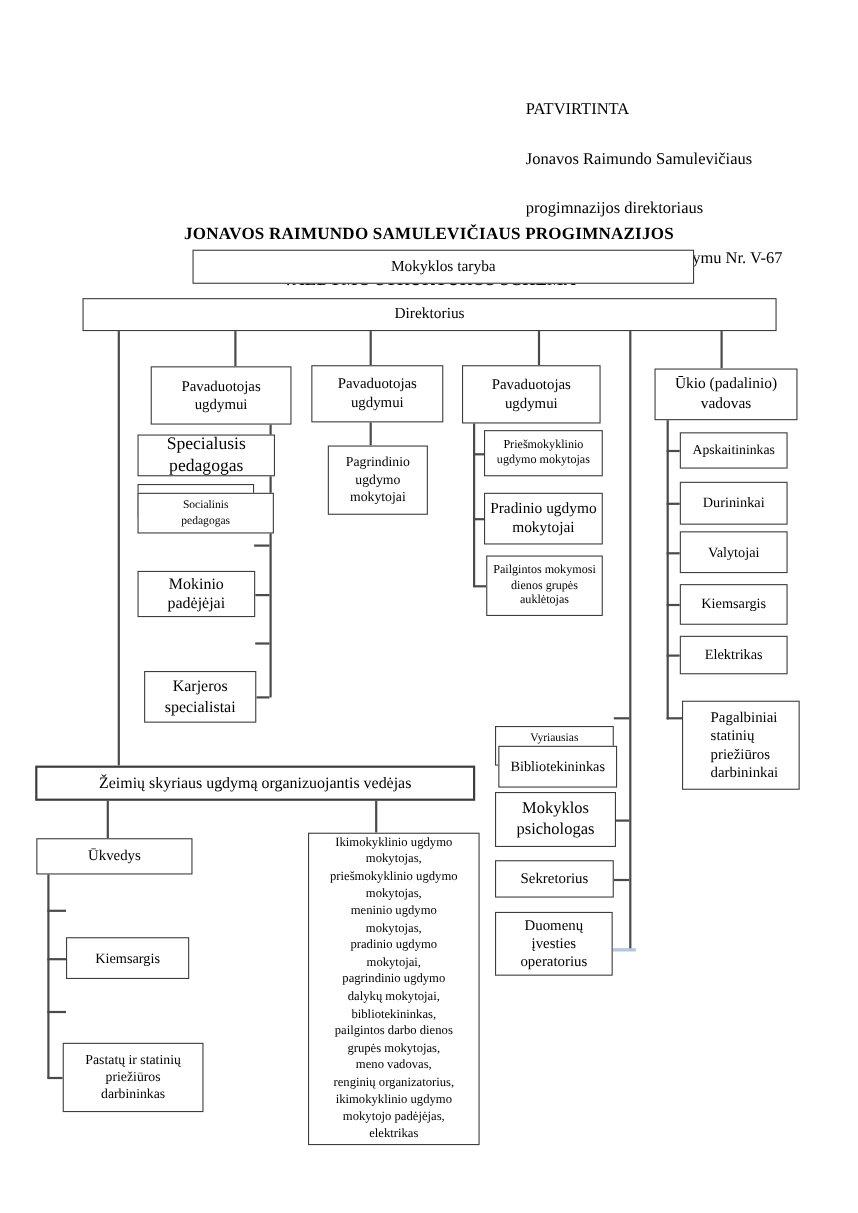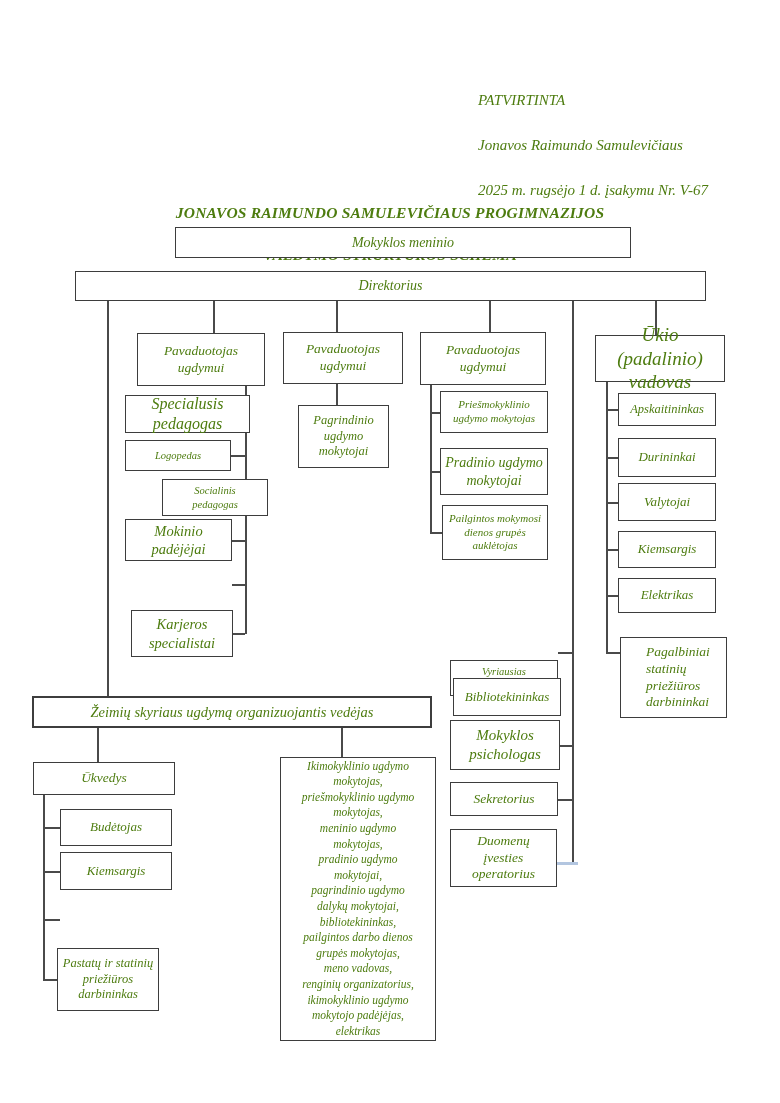--- a/index.html
+++ b/index.html
@@ -1,18 +1,18 @@
 <!DOCTYPE html>
 <html><head>
 <meta charset="utf-8">
 <style>
   html,body { margin:0; padding:0; background:#ffffff; }
   .page {
     position:relative; width:780px; height:1103px; background:#ffffff;
-    font-family:"Liberation Serif", serif; color:#4d7c0f; overflow:hidden;font-style:italic;
+    font-family:"Liberation Serif", serif; color:#000000; overflow:hidden;
   }
   .approval {
     position:absolute; left:478px; top:66px; width:300px;
     font-size:15px; line-height:22.5px; text-align:left; white-space:pre-line;
   }
   .doc-title {
     position:absolute; left:0px; top:181px; width:780px;
     text-align:center; font-weight:bold; font-size:15.5px; line-height:21px;
     white-space:pre-line; letter-spacing:0.2px;
   }
@@ -29,59 +29,60 @@
   .hline.blue { background:#b3c6e0; height:2.5px; }
 </style>
 </head>
 <body>
 
 <div class="page">
 
   <div class="approval">
     <div>PATVIRTINTA</div>
     <div>Jonavos Raimundo Samulevičiaus</div>
+    <div>progimnazijos direktoriaus</div>
     <div>2025 m. rugsėjo 1 d. įsakymu Nr. V-67</div>
   </div>
 
   <div class="doc-title">
     <div>JONAVOS RAIMUNDO SAMULEVIČIAUS PROGIMNAZIJOS</div>
     <div>VALDYMO STRUKTŪROS SCHEMA</div>
   </div>
 
-  <div class="node" style="left:175px; top:227px; width:456px; height:31px; font-size:14px;">Mokyklos meninio</div>
+  <div class="node" style="left:175px; top:227px; width:456px; height:31px; font-size:14px;">Mokyklos taryba</div>
   <div class="node" style="left:75px; top:271px; width:631px; height:30px; font-size:14px;">Direktorius</div>
 
   <div class="vline" style="left:107px; top:301px; height:395px;"></div>
   <div class="vline" style="left:213px; top:301px; height:32px;"></div>
   <div class="vline" style="left:336px; top:301px; height:31px;"></div>
   <div class="vline" style="left:489px; top:301px; height:31px;"></div>
   <div class="vline" style="left:572px; top:301px; height:563px;"></div>
   <div class="vline" style="left:655px; top:301px; height:34px;"></div>
 
   <div class="node" style="left:137px; top:333px; width:128px; height:53px; font-size:13.5px;">Pavaduotojas
 ugdymui</div>
   <div class="node" style="left:283px; top:332px; width:120px; height:52px; font-size:13.5px;">Pavaduotojas
 ugdymui</div>
   <div class="node" style="left:420px; top:332px; width:126px; height:53px; font-size:13.5px;">Pavaduotojas
 ugdymui</div>
-  <div class="node" style="left:595px; top:335px; width:130px; height:47px; font-size:19px;">Ūkio (padalinio)
+  <div class="node" style="left:595px; top:335px; width:130px; height:47px; font-size:14px;">Ūkio (padalinio)
 vadovas</div>
 
   <div class="vline" style="left:245px; top:386px; height:248px;"></div>
   <div class="hline" style="left:231px; top:414px; width:14px;"></div>
   <div class="hline" style="left:231px; top:455px; width:14px;"></div>
   <div class="hline" style="left:231px; top:495px; width:14px;"></div>
   <div class="hline" style="left:232px; top:540px; width:13px;"></div>
   <div class="hline" style="left:232px; top:584px; width:13px;"></div>
   <div class="hline" style="left:233px; top:633px; width:12px;"></div>
 
   <div class="node" style="left:125px; top:395px; width:125px; height:38px; font-size:16px;">Specialusis
 pedagogas</div>
   <div class="node" style="left:125px; top:440px; width:106px; height:31px; font-size:10.5px;">Logopedas</div>
-  <div class="node" style="left:125px; top:479px; width:106px; height:37px; font-size:10.5px;margin-left:37px;">Socialinis
+  <div class="node" style="left:125px; top:448px; width:124px; height:37px; font-size:10.5px;">Socialinis
 pedagogas</div>
   <div class="node" style="left:125px; top:519px; width:107px; height:42px; font-size:14.5px;">Mokinio
 padėjėjai</div>
   <div class="node" style="left:131px; top:610px; width:102px; height:47px; font-size:14.5px;">Karjeros
 specialistai</div>
 
   <div class="vline" style="left:336px; top:384px; height:21px;"></div>
   <div class="node" style="left:298px; top:405px; width:91px; height:63px; font-size:12.5px;">Pagrindinio
 ugdymo
 mokytojai</div>
@@ -138,23 +139,22 @@
   <div class="vline" style="left:341px; top:728px; height:29px;"></div>
 
   <div class="node" style="left:33px; top:762px; width:142px; height:33px; font-size:13.5px;">Ūkvedys</div>
 
   <div class="vline" style="left:43px; top:795px; height:185px;"></div>
   <div class="hline" style="left:43px; top:827px; width:17px;"></div>
   <div class="hline" style="left:43px; top:871px; width:17px;"></div>
   <div class="hline" style="left:43px; top:919px; width:17px;"></div>
   <div class="hline" style="left:43px; top:979px; width:14px;"></div>
 
-  <div class="node" style="left:60px; top:809px; width:112px; height:37px; font-size:13px;">Budėtojas</div>
   <div class="node" style="left:60px; top:852px; width:112px; height:38px; font-size:13px;">Kiemsargis</div>
-  <div class="node" style="left:57px; top:948px; width:102px; height:63px; font-size:12.5px;">Pastatų ir statinių
+  <div class="node" style="left:57px; top:948px; width:128px; height:63px; font-size:12.5px;">Pastatų ir statinių
 priežiūros
 darbininkas</div>
 
   <div class="node" style="left:280px; top:757px; width:156px; height:284px; font-size:11.5px; line-height:15.6px;">Ikimokyklinio ugdymo
 mokytojas,
 priešmokyklinio ugdymo
 mokytojas,
 meninio ugdymo
 mokytojas,
 pradinio ugdymo

